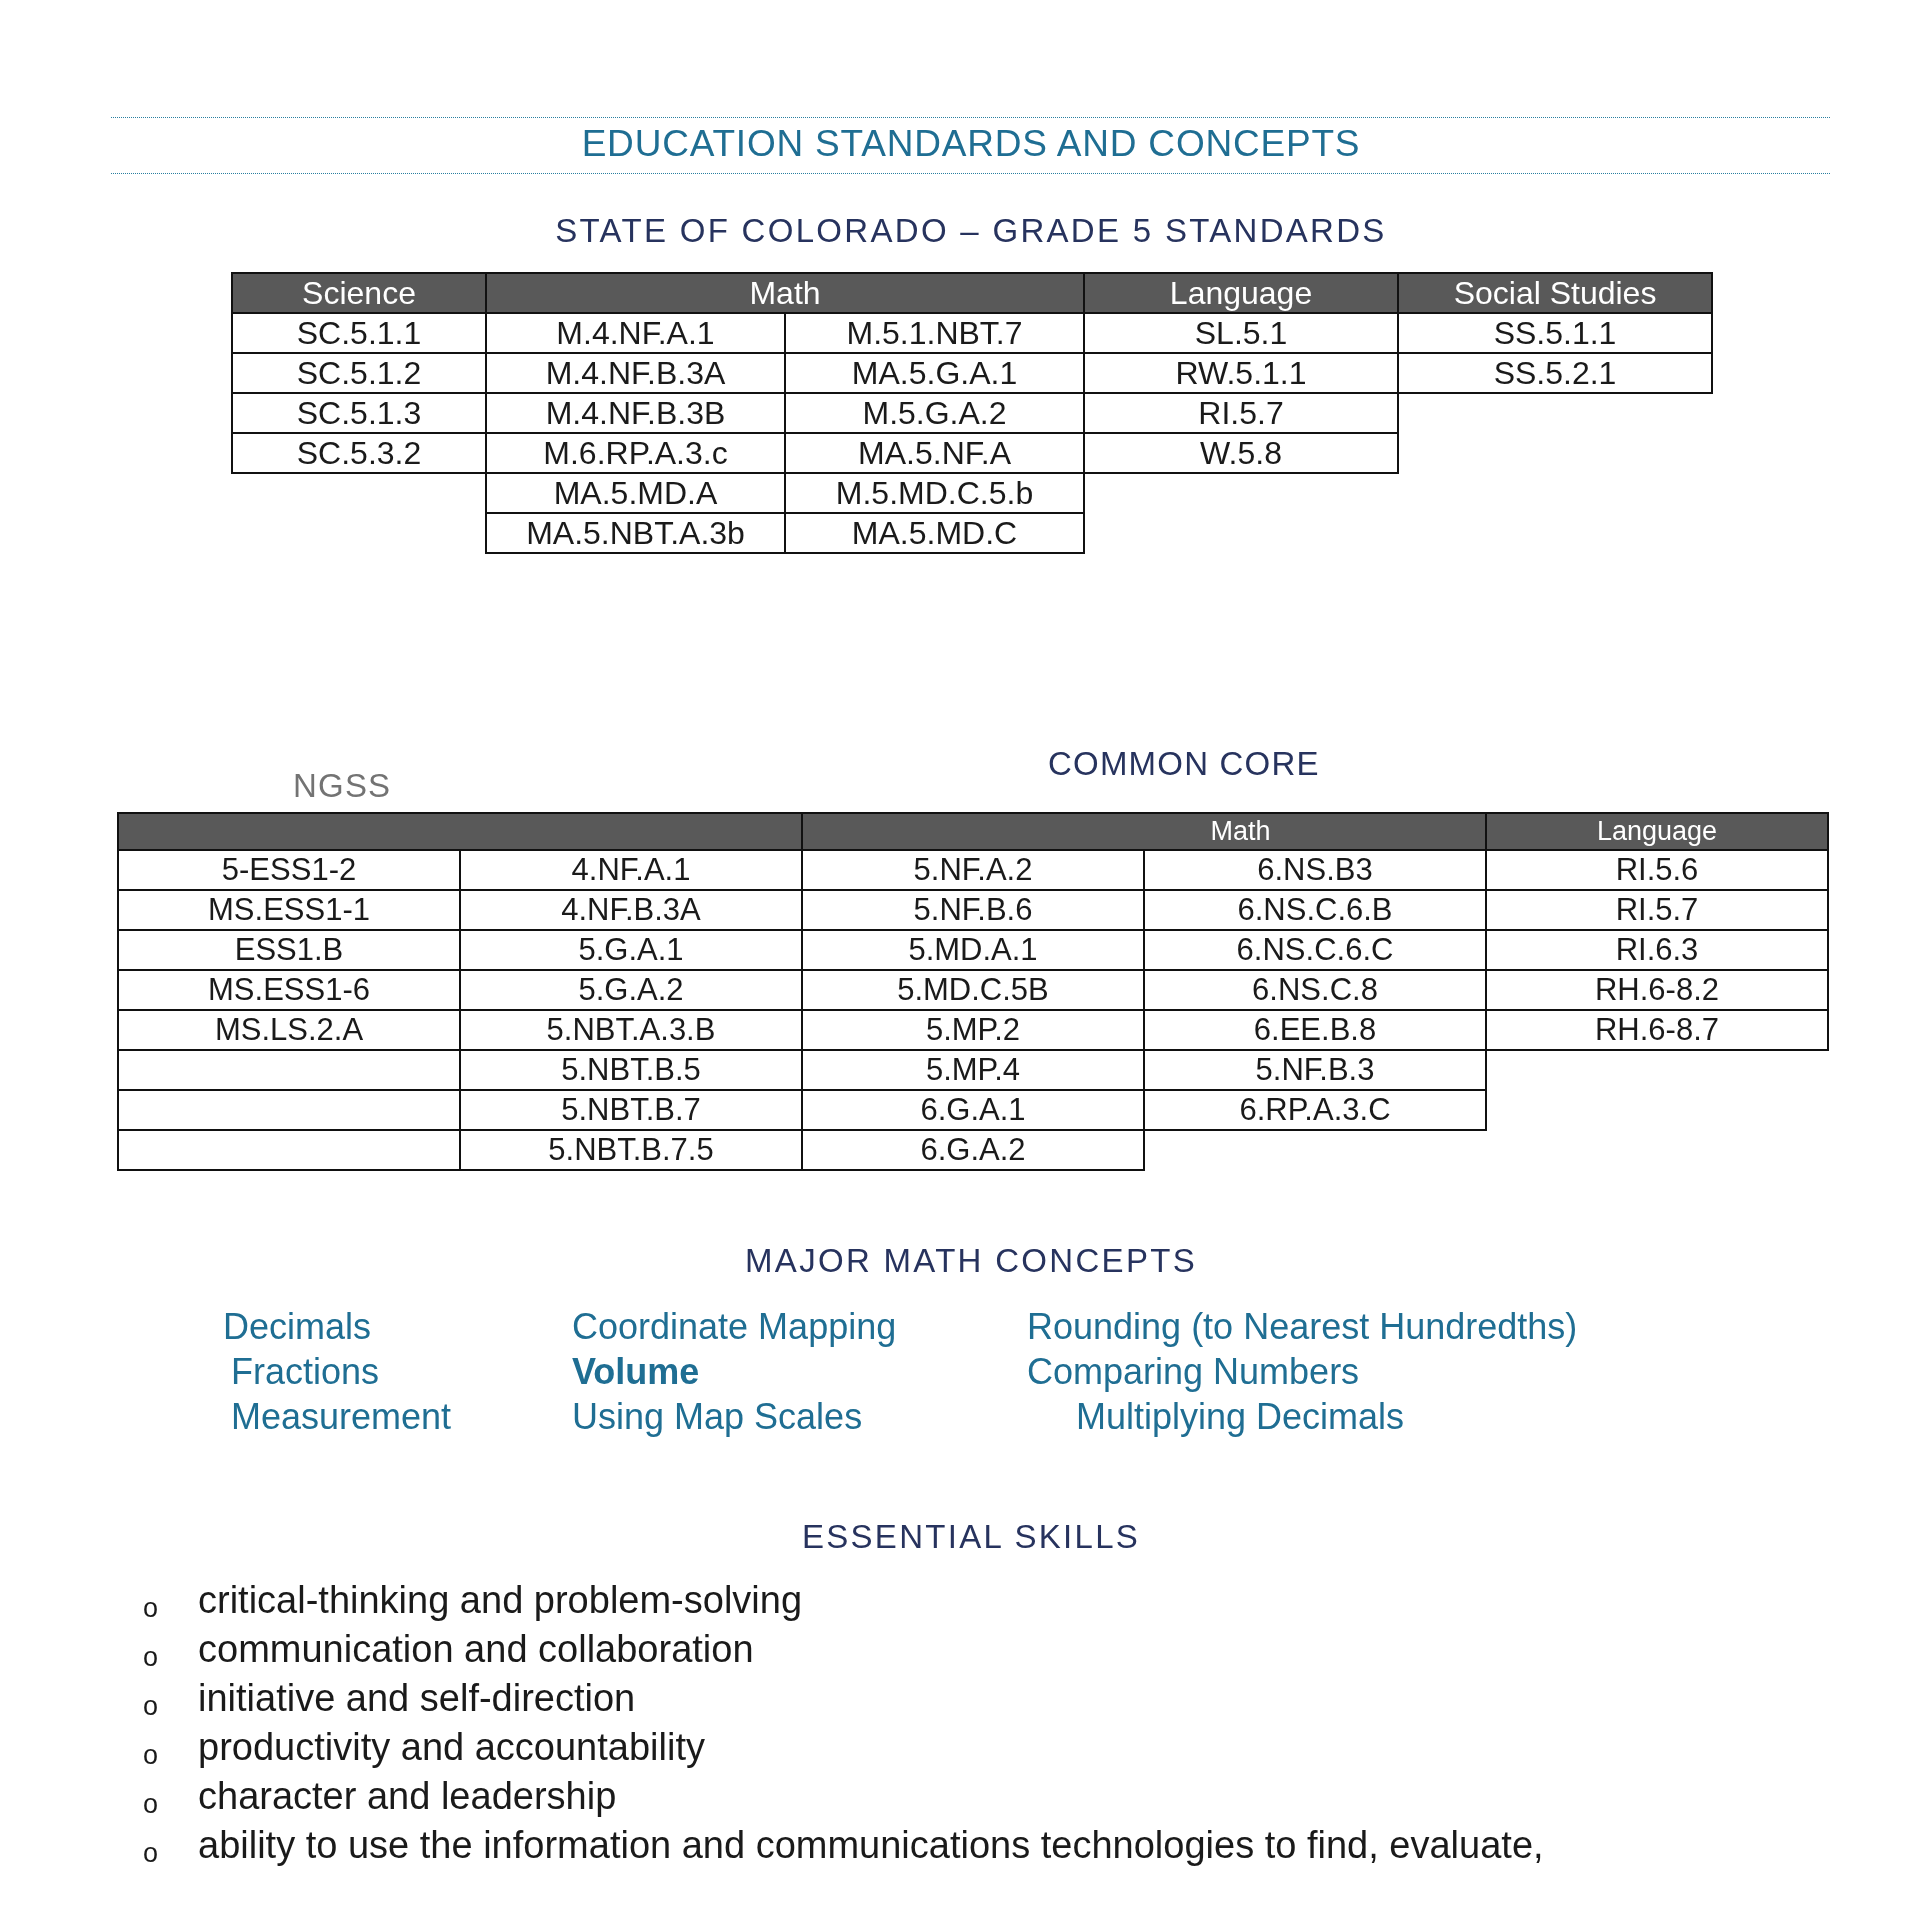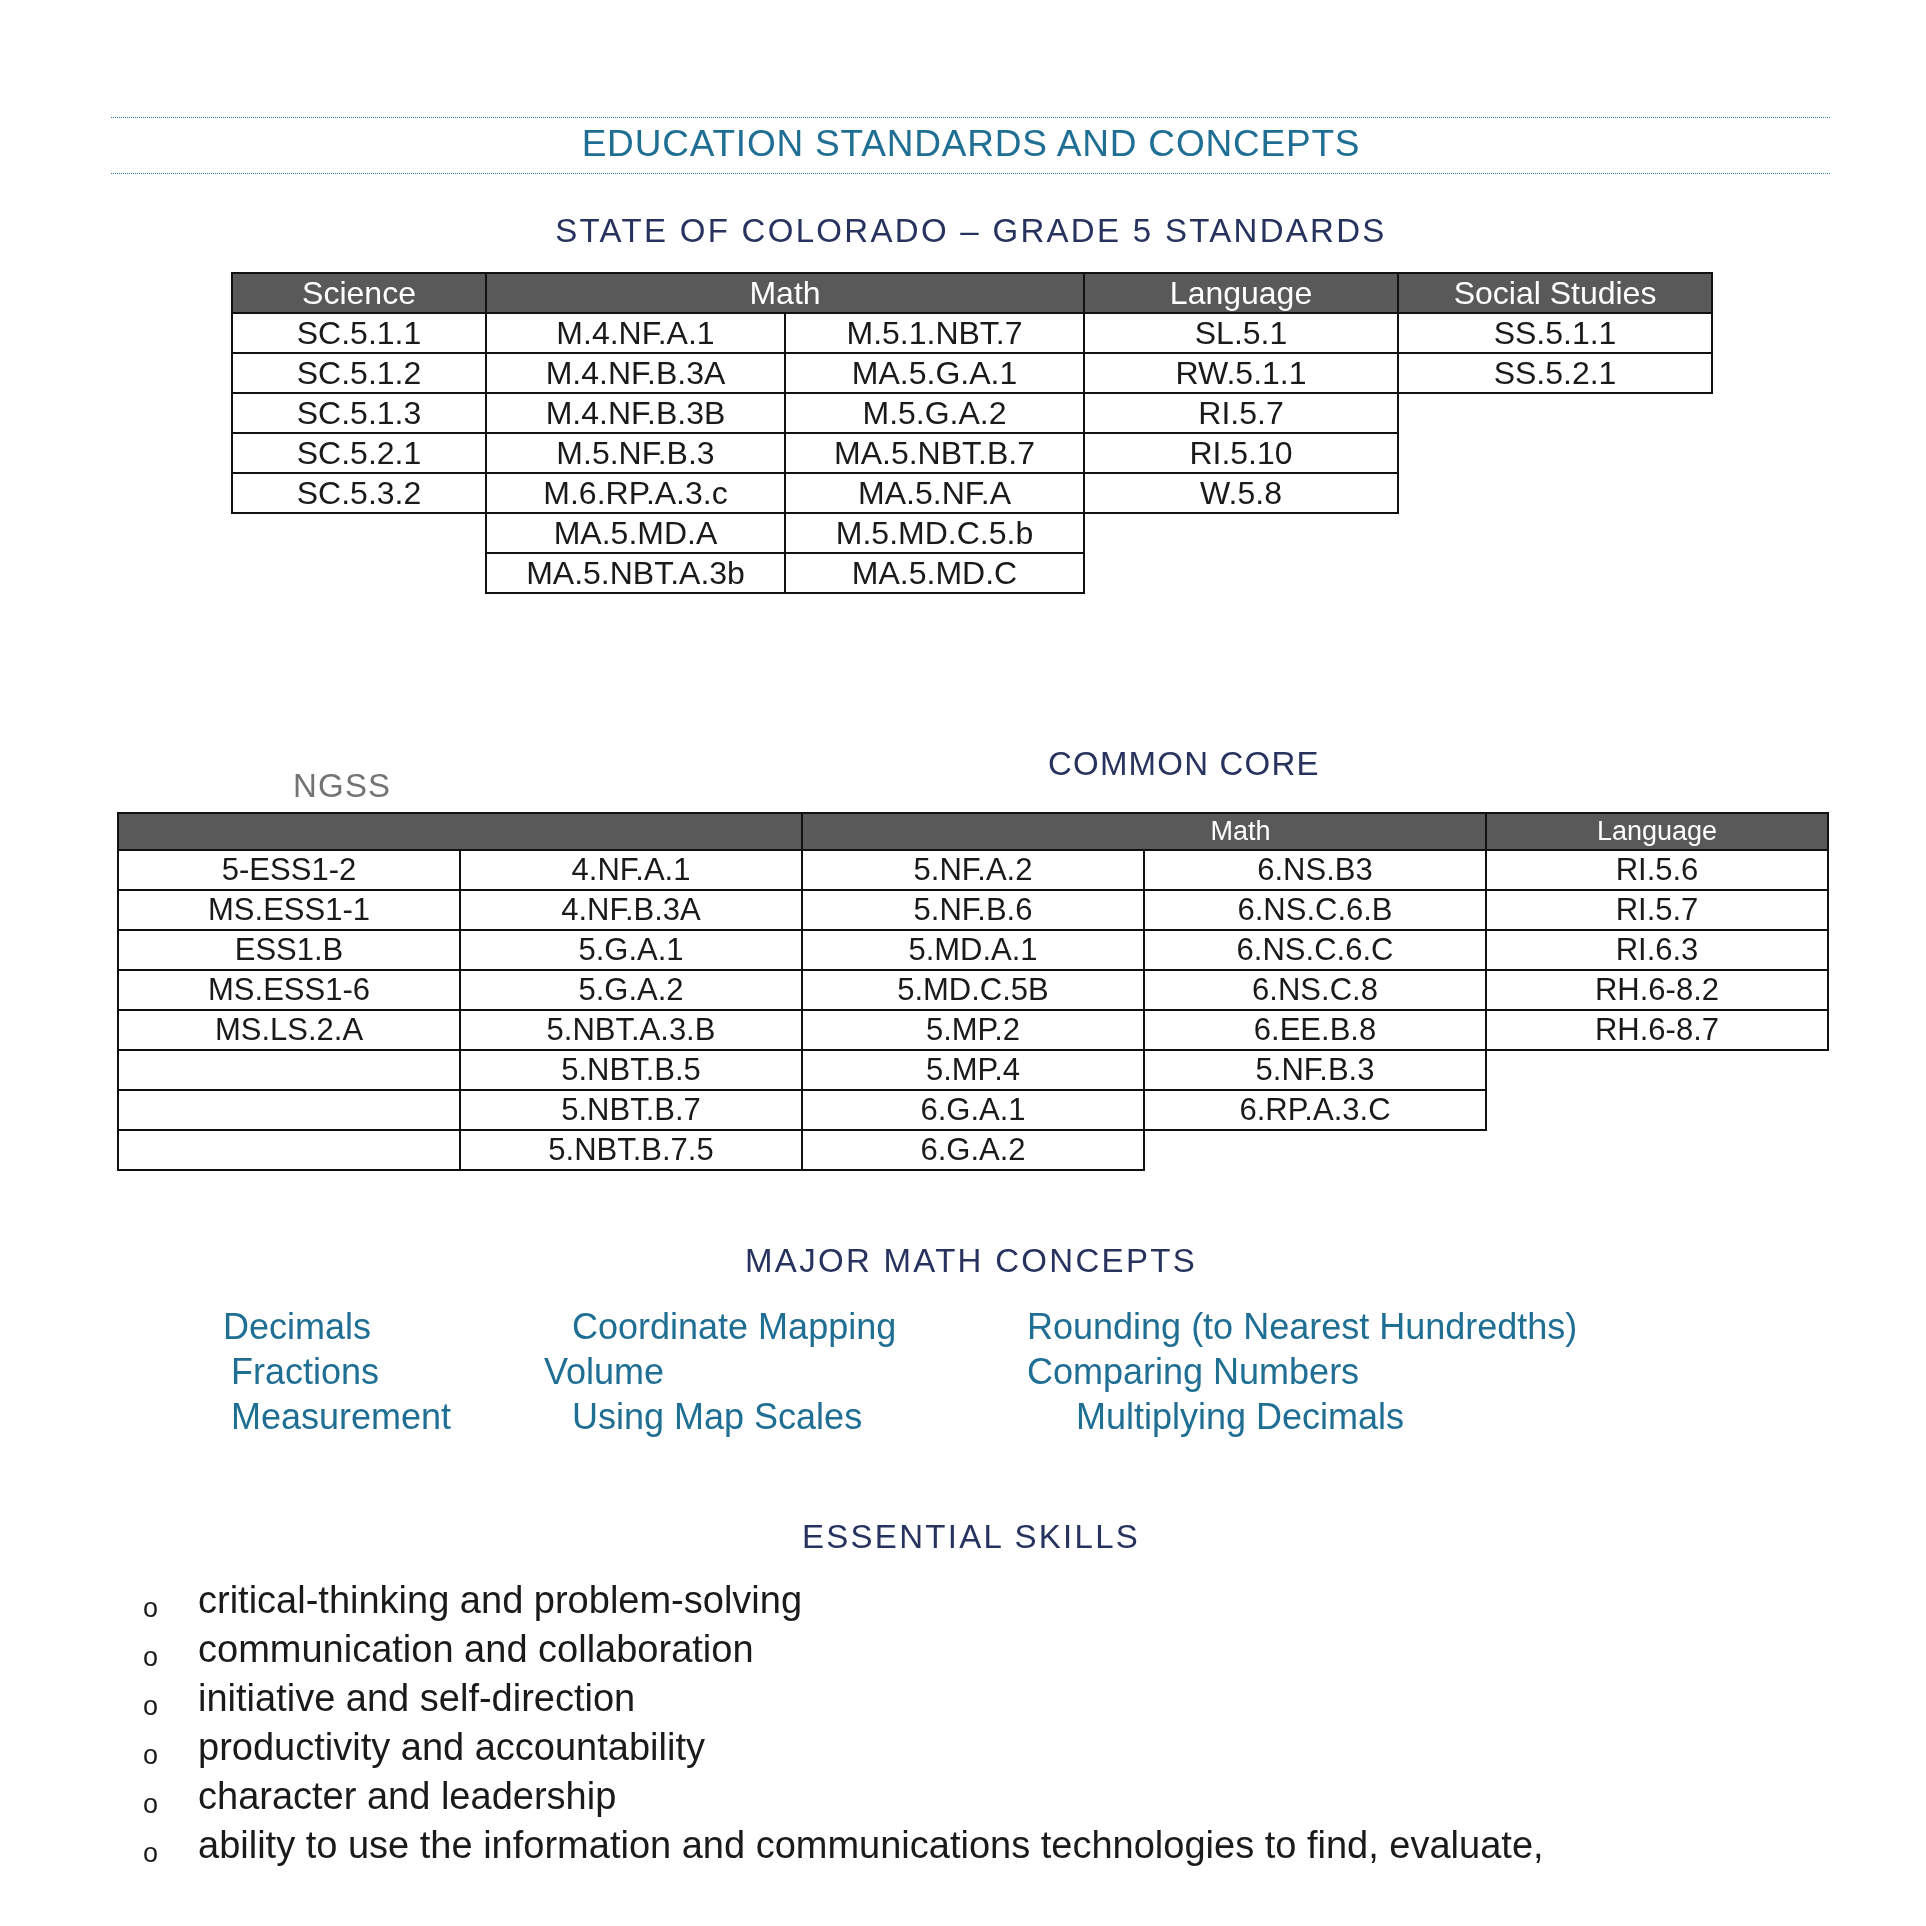--- a/index.html
+++ b/index.html
@@ -62,27 +62,20 @@
     <td>SS.5.2.1</td>
   </tr>
   <tr>
     <td>SC.5.1.3</td>
     <td>M.4.NF.B.3B</td>
     <td>M.5.G.A.2</td>
     <td>RI.5.7</td>
     <td class="empty"></td>
   </tr>
   <tr>
-    <td>SC.5.2.1</td>
-    <td>M.5.NF.B.3</td>
-    <td>MA.5.NBT.B.7</td>
-    <td>RI.5.10</td>
-    <td class="empty"></td>
-  </tr>
-  <tr>
     <td>SC.5.3.2</td>
     <td>M.6.RP.A.3.c</td>
     <td>MA.5.NF.A</td>
     <td>W.5.8</td>
     <td class="empty"></td>
   </tr>
   <tr>
     <td class="empty" style="border-top:2.3px solid #111;"></td>
     <td>MA.5.MD.A</td>
     <td>M.5.MD.C.5.b</td>
@@ -174,21 +167,21 @@
   </tr>
 </tbody>
   </table>
 
 <div class="h-sub" style="top:1242px;">MAJOR MATH CONCEPTS</div>
 
 <div class="concept" style="left:223px; top:1306px;">Decimals</div>
 <div class="concept" style="left:231px; top:1351px;">Fractions</div>
 <div class="concept" style="left:231px; top:1396px;">Measurement</div>
 <div class="concept" style="left:572px; top:1306px;">Coordinate Mapping</div>
-<div class="concept" style="left:544px; top:1351px;">Volume</div>
+<div class="concept" style="left:572px; top:1351px;font-weight:bold;">Volume</div>
 <div class="concept" style="left:572px; top:1396px;">Using Map Scales</div>
 <div class="concept" style="left:1027px; top:1306px;">Rounding (to Nearest Hundredths)</div>
 <div class="concept" style="left:1027px; top:1351px;">Comparing Numbers</div>
 <div class="concept" style="left:1076px; top:1396px;">Multiplying Decimals</div>
 
 <div class="h-sub" style="top:1518px;">ESSENTIAL SKILLS</div>
 
 <div class="bullet" style="top:1593px;">o</div>
 <div class="skill" style="top:1579px;">critical-thinking and problem-solving</div>
 <div class="bullet" style="top:1642px;">o</div>

